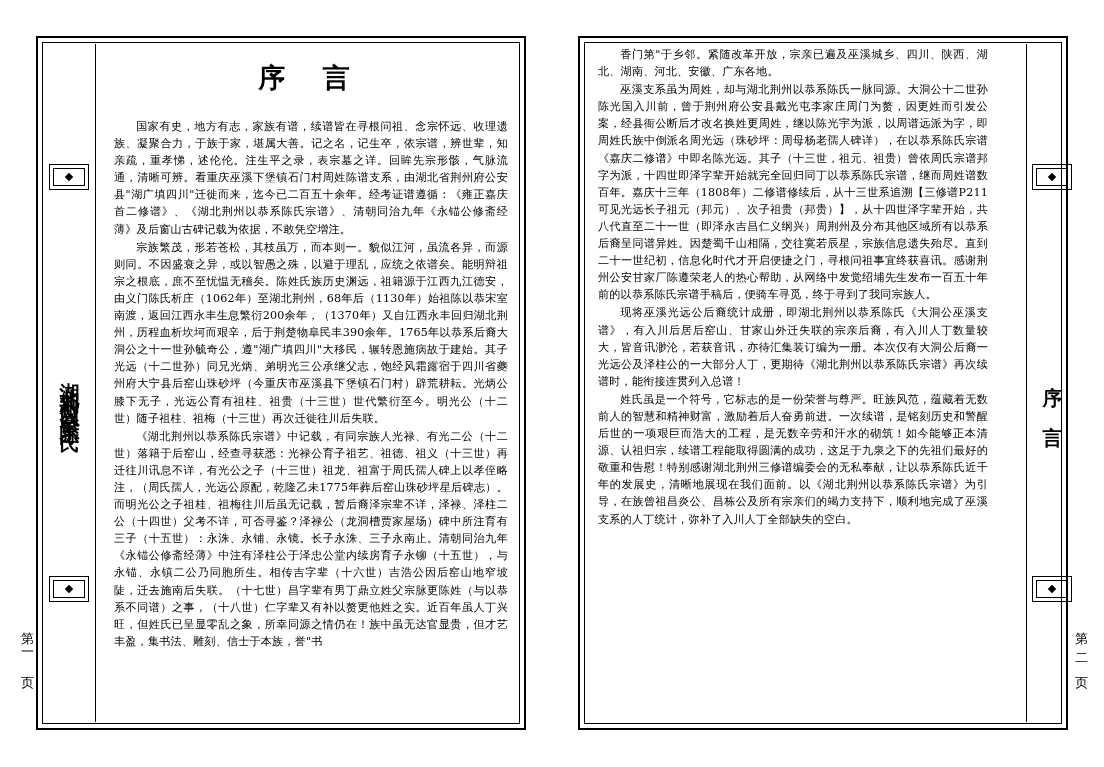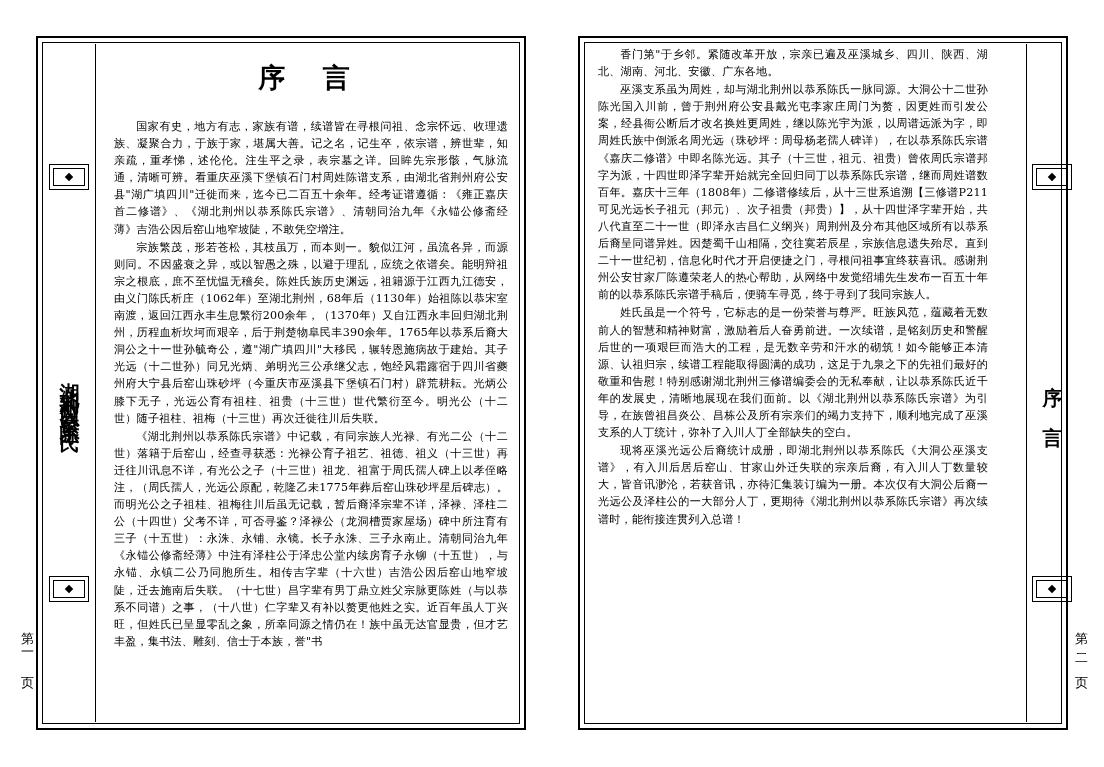--- a/index.html
+++ b/index.html
@@ -178,39 +178,39 @@
           <span class="dot"></span>
         </div>
       <div class="side-ornament bot">
           <span class="dot"></span>
         </div>
       <div class="vtitle">湖北荆州以恭系陈氏</div>
     </div>
 
     <div class="lp-body">
       <div class="doc-title">序 言</div>
-      <p class="para">国家有史，地方有志，家族有谱，续谱皆在寻根问祖、念宗怀远、收理遗族、凝聚合力，于族于家，堪属大善。记之名，记生卒，依宗谱，辨世辈，知亲疏，重孝悌，述伦伦。注生平之录，表宗墓之详。回眸先宗形骸，气脉流通，清晰可辨。看重庆巫溪下堡镇石门村周姓陈谱支系，由湖北省荆州府公安县"湖广填四川"迁徙而来，迄今已二百五十余年。经考证谱遵循：《雍正嘉庆首二修谱》、《湖北荆州以恭系陈氏宗谱》、清朝同治九年《永锚公修斋经薄》吉浩公因后窑山地窄坡陡，不敢凭空增注。</p>
+      <p class="para">国家有史，地方有志，家族有谱，续谱皆在寻根问祖、念宗怀远、收理遗族、凝聚合力，于族于家，堪属大善。记之名，记生卒，依宗谱，辨世辈，知亲疏，重孝悌，述伦伦。注生平之录，表宗墓之详。回眸先宗形骸，气脉流通，清晰可辨。看重庆巫溪下堡镇石门村周姓陈谱支系，由湖北省荆州府公安县"湖广填四川"迁徙而来，迄今已二百五十余年。经考证谱遵循：《雍正嘉庆首二修谱》、《湖北荆州以恭系陈氏宗谱》、清朝同治九年《永锚公修斋经薄》及后窗山古碑记载为依据，不敢凭空增注。</p>
       <p class="para">宗族繁茂，形若苍松，其枝虽万，而本则一。貌似江河，虽流各异，而源则同。不因盛衰之异，或以智愚之殊，以避于理乱，应统之依谱矣。能明辩祖宗之根底，庶不至忧愠无稽矣。陈姓氏族历史渊远，祖籍源于江西九江德安，由义门陈氏析庄（1062年）至湖北荆州，68年后（1130年）始祖陈以恭宋室南渡，返回江西永丰生息繁衍200余年，（1370年）又自江西永丰回归湖北荆州，历程血析坎坷而艰辛，后于荆楚物阜民丰390余年。1765年以恭系后裔大洞公之十一世孙毓奇公，遵"湖广填四川"大移民，辗转恩施病故于建始。其子光远（十二世孙）同兄光炳、弟明光三公承继父志，饱经风霜露宿于四川省夔州府大宁县后窑山珠砂坪（今重庆市巫溪县下堡镇石门村）辟荒耕耘。光炳公膝下无子，光远公育有祖柱、祖贵（十三世）世代繁衍至今。明光公（十二世）随子祖柱、祖梅（十三世）再次迁徙往川后失联。</p>
       <p class="para">《湖北荆州以恭系陈氏宗谱》中记载，有同宗族人光禄、有光二公（十二世）落籍于后窑山，经查寻获悉：光禄公育子祖艺、祖德、祖义（十三世）再迁往川讯息不详，有光公之子（十三世）祖龙、祖富于周氏孺人碑上以孝侄略注，（周氏孺人，光远公原配，乾隆乙未1775年葬后窑山珠砂坪星后碑志）。而明光公之子祖桂、祖梅往川后虽无记载，暂后裔泽宗辈不详，泽禄、泽柱二公（十四世）父考不详，可否寻鉴？泽禄公（龙洞槽贾家屋场）碑中所注育有三子（十五世）：永洙、永铺、永镜。长子永洙、三子永南止。清朝同治九年《永锚公修斋经薄》中注有泽柱公于泽忠公堂内续房育子永铆（十五世），与永锚、永镇二公乃同胞所生。相传吉字辈（十六世）吉浩公因后窑山地窄坡陡，迁去施南后失联。（十七世）昌字辈有男丁鼎立姓父宗脉更陈姓（与以恭系不同谱）之事，（十八世）仁字辈又有补以赘更他姓之实。近百年虽人丁兴旺，但姓氏已呈显零乱之象，所幸同源之情仍在！族中虽无达官显贵，但才艺丰盈，集书法、雕刻、信士于本族，誉"书</p>
     </div>
 
     <div class="pagenum lp-pagenum">第 一 页</div>
   </div>
 
   <div class="page page-right">
 
     <div class="frame rp-frame">
       <div class="frame-inner rp-frame-inner"></div>
     </div>
 
     <div class="rp-body">
       <p class="para">香门第"于乡邻。紧随改革开放，宗亲已遍及巫溪城乡、四川、陕西、湖北、湖南、河北、安徽、广东各地。</p>
       <p class="para">巫溪支系虽为周姓，却与湖北荆州以恭系陈氏一脉同源。大洞公十二世孙陈光国入川前，曾于荆州府公安县戴光屯李家庄周门为赘，因更姓而引发公案，经县衙公断后才改名换姓更周姓，继以陈光宇为派，以周谱远派为字，即周姓氏族中倒派名周光远（珠砂坪：周母杨老孺人碑详），在以恭系陈氏宗谱《嘉庆二修谱》中即名陈光远。其子（十三世，祖元、祖贵）曾依周氏宗谱邦字为派，十四世即泽字辈开始就完全回归同丁以恭系陈氏宗谱，继而周姓谱数百年。嘉庆十三年（1808年）二修谱修续后，从十三世系追溯【三修谱P211可见光远长子祖元（邦元）、次子祖贵（邦贵）】，从十四世泽字辈开始，共八代直至二十一世（即泽永吉昌仁义纲兴）周荆州及分布其他区域所有以恭系后裔呈同谱异姓。因楚蜀千山相隔，交往寞若辰星，宗族信息遗失殆尽。直到二十一世纪初，信息化时代才开启便捷之门，寻根问祖事宜终获喜讯。感谢荆州公安甘家厂陈遵荣老人的热心帮助，从网络中发觉绍埔先生发布一百五十年前的以恭系陈氏宗谱手稿后，便骑车寻觅，终于寻到了我同宗族人。</p>
+      <p class="para">现将巫溪光远公后裔统计成册，即湖北荆州以恭系陈氏《大洞公巫溪支谱》，有入川后居后窑山、甘家山外迁失联的宗亲后裔，有入川人丁数量较大，皆音讯渺沦，若获音讯，亦待汇集装订编为一册。本次仅有大洞公后裔一 光远公及泽柱公的一大部分人丁，更期待《湖北荆州以恭系陈氏宗谱》再次续谱时，能衔接连贯列入总谱！</p>
       <p class="para">姓氏虽是一个符号，它标志的是一份荣誉与尊严。旺族风范，蕴藏着无数前人的智慧和精神财富，激励着后人奋勇前进。一次续谱，是铭刻历史和警醒后世的一项艰巨而浩大的工程，是无数辛劳和汗水的砌筑！如今能够正本清源、认祖归宗，续谱工程能取得圆满的成功，这足于九泉之下的先祖们最好的敬重和告慰！特别感谢湖北荆州三修谱编委会的无私奉献，让以恭系陈氏近千年的发展史，清晰地展现在我们面前。以《湖北荆州以恭系陈氏宗谱》为引导，在族曾祖昌炎公、昌栋公及所有宗亲们的竭力支持下，顺利地完成了巫溪支系的人丁统计，弥补了入川人丁全部缺失的空白。</p>
-      <p class="para">现将巫溪光远公后裔统计成册，即湖北荆州以恭系陈氏《大洞公巫溪支谱》，有入川后居后窑山、甘家山外迁失联的宗亲后裔，有入川人丁数量较大，皆音讯渺沦，若获音讯，亦待汇集装订编为一册。本次仅有大洞公后裔一 光远公及泽柱公的一大部分人丁，更期待《湖北荆州以恭系陈氏宗谱》再次续谱时，能衔接连贯列入总谱！</p>
     </div>
 
     <div class="rp-sidecol">
       <div class="side-ornament top">
           <span class="dot"></span>
         </div>
       <div class="side-ornament bot">
           <span class="dot"></span>
         </div>
       <div class="rp-vtitle">序 言</div>

